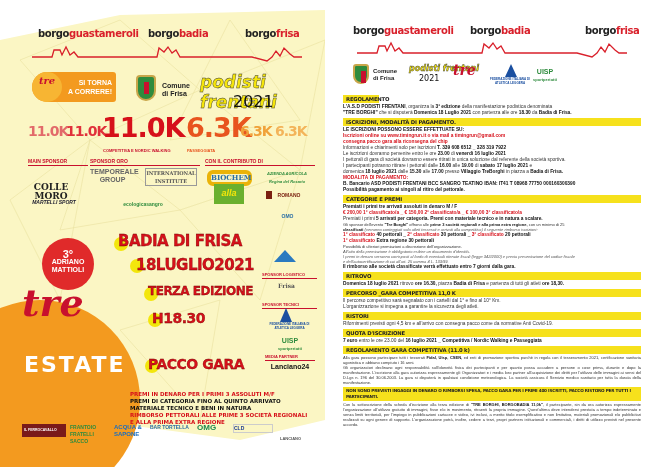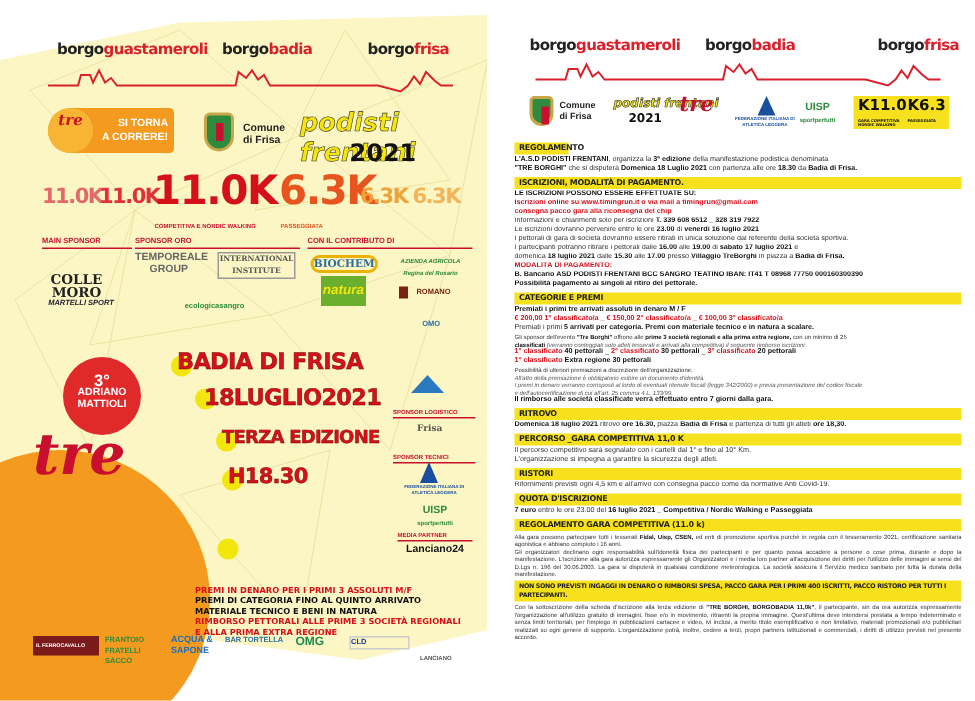--- a/index.html
+++ b/index.html
@@ -12,21 +12,21 @@
 .borgo{position:absolute;top:0;font-size:10px;font-weight:bold;font-family:"DejaVu Sans",sans-serif;letter-spacing:-0.4px;color:#222}
 .borgo b{color:#d9202b}
 .skyline{position:absolute;top:44px;left:32px;width:270px;height:18px}
 .badge-tre{position:absolute;left:32px;top:72px;width:84px;height:30px;background:#f39a1f;border-radius:15px 3px 3px 15px;color:#fff;font-weight:bold;font-size:7px;display:flex;align-items:center}
 .badge-tre .logo{width:30px;height:30px;border-radius:50%;background:#f7b533;color:#c8102e;font-style:italic;font-size:10px;text-align:center;line-height:12px;padding-top:3px;font-family:"DejaVu Serif",serif}
 .badge-tre .txt{flex:1;text-align:right;padding-right:4px;line-height:9px}
 .crest{position:absolute;width:20px;height:26px;background:#2e8b3d;border-radius:4px 4px 10px 10px;border:2px solid #c8a64a}
 .crest::after{content:"";position:absolute;left:6px;top:5px;width:5px;height:12px;background:#c8102e}
 .comune{position:absolute;font-size:7px;font-weight:bold;line-height:8px;color:#222}
 .podisti{position:absolute;font-style:italic;font-weight:bold;color:#f5e50a;-webkit-text-stroke:0.4px #333;font-family:"DejaVu Sans",sans-serif}
-.year{position:absolute;font-weight:bold;color:#111;font-family:"DejaVu Sans",sans-serif}
+.year{position:absolute;font-weight:normal;color:#111;font-family:"DejaVu Sans",sans-serif}
 .dist{position:absolute;font-family:"DejaVu Sans",sans-serif;font-weight:bold;letter-spacing:-1px}
 .small-cap{position:absolute;font-size:4px;font-weight:bold;color:#c8102e}
 .sec-label{position:absolute;font-size:5px;font-weight:bold;color:#c8102e;border-bottom:1px solid #c8102e;padding-bottom:1px}
 .sp{position:absolute;font-size:7px;font-weight:bold;text-align:center;line-height:8px}
 .circle-big{position:absolute;left:-60px;top:300px;width:200px;height:200px;border-radius:50%;background:#f39a1f}
 .circle-red{position:absolute;left:42px;top:238px;width:52px;height:52px;border-radius:50%;background:#e02a2a;color:#fff;text-align:center;font-size:7px;font-weight:bold;line-height:8px;padding-top:12px}
 .tre-big{position:absolute;color:#c8102e;font-style:italic;font-family:"DejaVu Serif",serif;font-weight:bold}
 .estate{position:absolute;color:#fff;font-weight:bold;font-family:"DejaVu Sans",sans-serif;letter-spacing:2px}
 .info{position:absolute;font-family:"DejaVu Sans",sans-serif;font-weight:bold;color:#d6101a;-webkit-text-stroke:0.3px #6d0000;letter-spacing:-0.5px;white-space:nowrap}
 .dot{position:absolute;width:14px;height:14px;border-radius:50%;background:#f3e60c}
@@ -92,22 +92,22 @@
   <div class="sec-label" style="left:205px;top:158px;width:110px">CON IL CONTRIBUTO DI</div>
 
   <div class="sp" style="left:30px;top:183px;width:42px;font-family:'DejaVu Serif',serif;font-size:9px;line-height:9px;color:#222">COLLE MORO</div>
   <div class="sp" style="left:28px;top:198px;width:52px;font-size:5px;font-style:italic;color:#223">MARTELLI SPORT</div>
   <div class="sp" style="left:90px;top:168px;width:45px;color:#666">
       <div>TEMPOREALE</div>
       <div>GROUP</div>
     </div>
   <div class="sp" style="left:145px;top:168px;width:52px;font-size:5px;font-family:'DejaVu Serif',serif;color:#555;border:1px solid #999">INTERNATIONAL INSTITUTE</div>
   <div class="sp" style="left:118px;top:200px;width:50px;font-size:5px;color:#2e8b3d">ecologicasangro</div>
-  <div class="sp" style="left:207px;top:170px;width:45px;font-family:'DejaVu Serif',serif;color:#2a6ea5;border:2px solid #eab308;border-radius:6px">BIOCHEM</div>
-  <div class="sp" style="left:214px;top:184px;width:30px;height:20px;background:#6ab02e;color:#f5e50a;font-style:italic;font-size:9px;line-height:18px">natura</div>
+  <div class="sp" style="left:207px;top:170px;width:45px;font-family:'DejaVu Serif',serif;color:#2a6ea5;border:4px solid #eab308;border-radius:6px">BIOCHEM</div>
+  <div class="sp" style="left:214px;top:184px;width:30px;height:20px;background:#6ab02e;color:#f5e50a;font-style:italic;font-size:9px;line-height:18px">alla</div>
   <div class="sp" style="left:262px;top:170px;width:50px;font-size:4px;color:#2e8b3d;font-style:italic">
       <div>AZIENDA AGRICOLA</div>
       <div>Regina del Rosario</div>
     </div>
   <div class="sp" style="left:266px;top:191px;width:40px;font-size:5px;color:#7a2010;border-left:6px solid #7a2010">ROMANO</div>
   <div class="sp" style="left:275px;top:212px;width:25px;font-size:5px;color:#2a6ea5">OMO</div>
   <div style="position:absolute;left:274px;top:250px;width:0;height:0;border-left:11px solid transparent;border-right:11px solid transparent;border-bottom:12px solid #2a7ac0"></div>
 
   <div class="sec-label" style="left:262px;top:272px;width:55px;font-size:4px">SPONSOR LOGISTICO</div>
   <div class="sp" style="left:274px;top:282px;width:25px;font-size:6px;color:#555;font-family:'DejaVu Serif',serif">Frisa</div>
@@ -119,30 +119,32 @@
   <div class="sec-label" style="left:265px;top:354px;width:50px;font-size:4px">MEDIA PARTNER</div>
   <div class="sp" style="left:270px;top:363px;width:40px;color:#111">Lanciano24</div>
 
   <div class="circle-big"></div>
   <div class="circle-red">
     <div style="font-size:11px">3°</div>
     <div>ADRIANO</div>
     <div>MATTIOLI</div>
   </div>
   <div class="tre-big" style="left:22px;top:280px;font-size:38px">tre</div>
+  <div class="estate" style="left:24px;top:352px;font-size:22px">ESTATE</div>
 
   <div class="dot" style="left:114px;top:237px"></div>
   <div class="info" style="left:118px;top:232px;font-size:15px">BADIA DI FRISA</div>
   <div class="dot" style="left:130px;top:259px"></div>
   <div class="info" style="left:136px;top:256px;font-size:15px">18LUGLIO2021</div>
   <div class="dot" style="left:144px;top:287px"></div>
   <div class="info" style="left:148px;top:284px;font-size:12px">TERZA EDIZIONE</div>
   <div class="dot" style="left:148px;top:313px"></div>
   <div class="info" style="left:152px;top:310px;font-size:14px">H18.30</div>
   <div class="dot" style="left:145px;top:359px"></div>
+  <div class="info" style="left:148px;top:356px;font-size:14px">PACCO GARA</div>
 
   <div class="prizes">
     <div class="r">PREMI IN DENARO PER I PRIMI 3 ASSOLUTI M/F</div>
     <div class="k">PREMI DI CATEGORIA FINO AL QUINTO ARRIVATO</div>
     <div class="k">MATERIALE TECNICO E BENI IN NATURA</div>
     <div class="r">RIMBORSO PETTORALI ALLE PRIME 3 SOCIETÀ REGIONALI</div>
     <div class="r">E ALLA PRIMA EXTRA REGIONE</div>
   </div>
 
   <div class="footer-sp" style="left:22px;width:44px;background:#7a1a1a;color:#fff;font-size:3.5px;padding:3px 2px">IL FERROCAVALLO</div>
@@ -169,26 +171,20 @@
       <div>Comune</div>
       <div>di Frisa</div>
     </div>
   <div class="podisti" style="left:84px;top:64px;font-size:8px">podisti frentani</div>
   <div class="year" style="left:94px;top:74px;font-size:8px">2021</div>
   <div class="tre-big" style="left:128px;top:62px;font-size:14px">tre</div>
   <div style="position:absolute;left:180px;top:64px;width:0;height:0;border-left:6px solid transparent;border-right:6px solid transparent;border-bottom:13px solid #1a4fa0"></div>
   <div class="sp" style="left:160px;top:78px;width:50px;font-size:3px;line-height:3.5px;color:#1a4fa0">FEDERAZIONE ITALIANA DI ATLETICA LEGGERA</div>
   <div class="sp" style="left:205px;top:68px;width:30px;color:#2e8b3d">UISP</div>
   <div class="sp" style="left:205px;top:76px;width:30px;font-size:4px;color:#2e8b3d">sportpertutti</div>
-  <div class="k-badge" style="left:244px;top:64px;width:64px;height:22px">
-    <span style="position:absolute;left:3px;top:1px;font-size:10px">K11.0</span>
-    <span style="position:absolute;left:36px;top:1px;font-size:10px">K6.3</span>
-    <span style="position:absolute;left:3px;top:15px;font-size:2.5px;width:30px">GARA COMPETITIVA NORDIC WALKING</span>
-    <span style="position:absolute;left:36px;top:15px;font-size:2.5px">PASSEGGIATA</span>
-  </div>
 
   <div class="rtext">
     <div class="ybar" style="width:36px">REGOLAMENTO</div>
     <p><span class="bd">L'A.S.D PODISTI FRENTANI</span><span>, organizza la </span><span class="bd">3ª edizione</span><span> della manifestazione podistica denominata</span></p>
     <p><span class="bd">"TRE BORGHI"</span><span> che si disputerà </span><span class="bd">Domenica 18 Luglio 2021</span><span> con partenza alle ore </span><span class="bd">18.30</span><span> da </span><span class="bd">Badia di Frisa.</span></p>
 
     <div class="ybar">ISCRIZIONI, MODALITÀ DI PAGAMENTO.</div>
     <p class="bd">LE ISCRIZIONI POSSONO ESSERE EFFETTUATE SU:</p>
     <p class="red">Iscrizioni online su www.timingrun.it  o  via mail a timingrun@gmail.com</p>
     <p class="red">consegna pacco gara alla riconsegna del chip</p>

